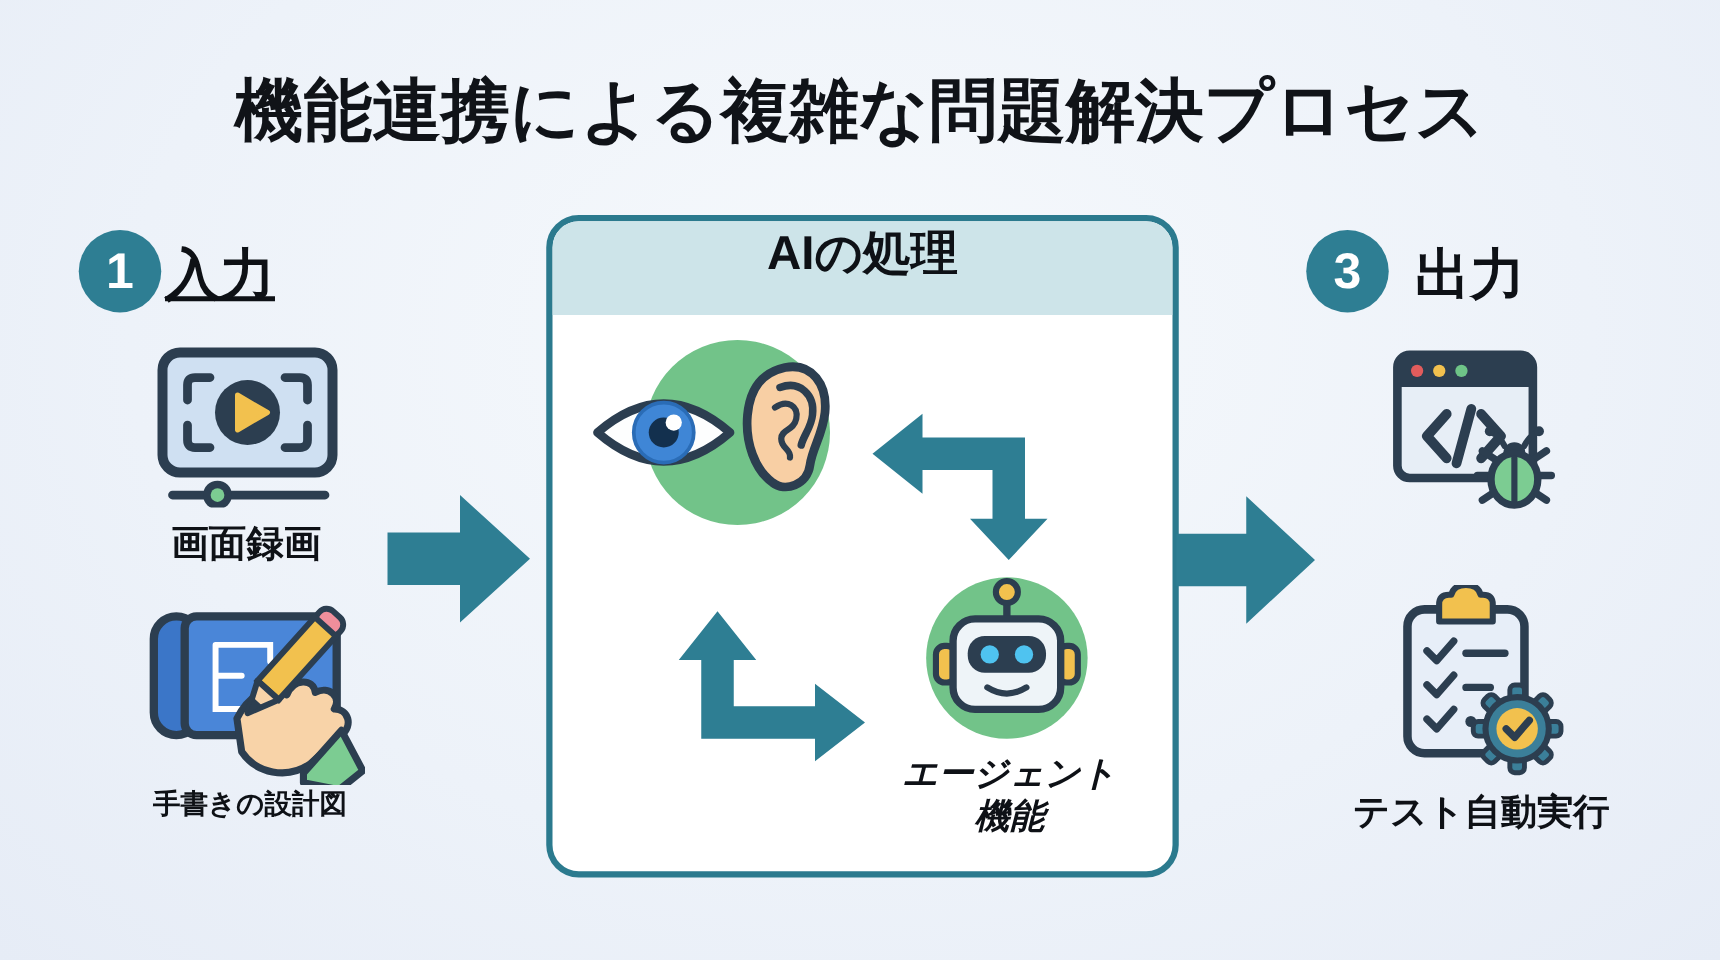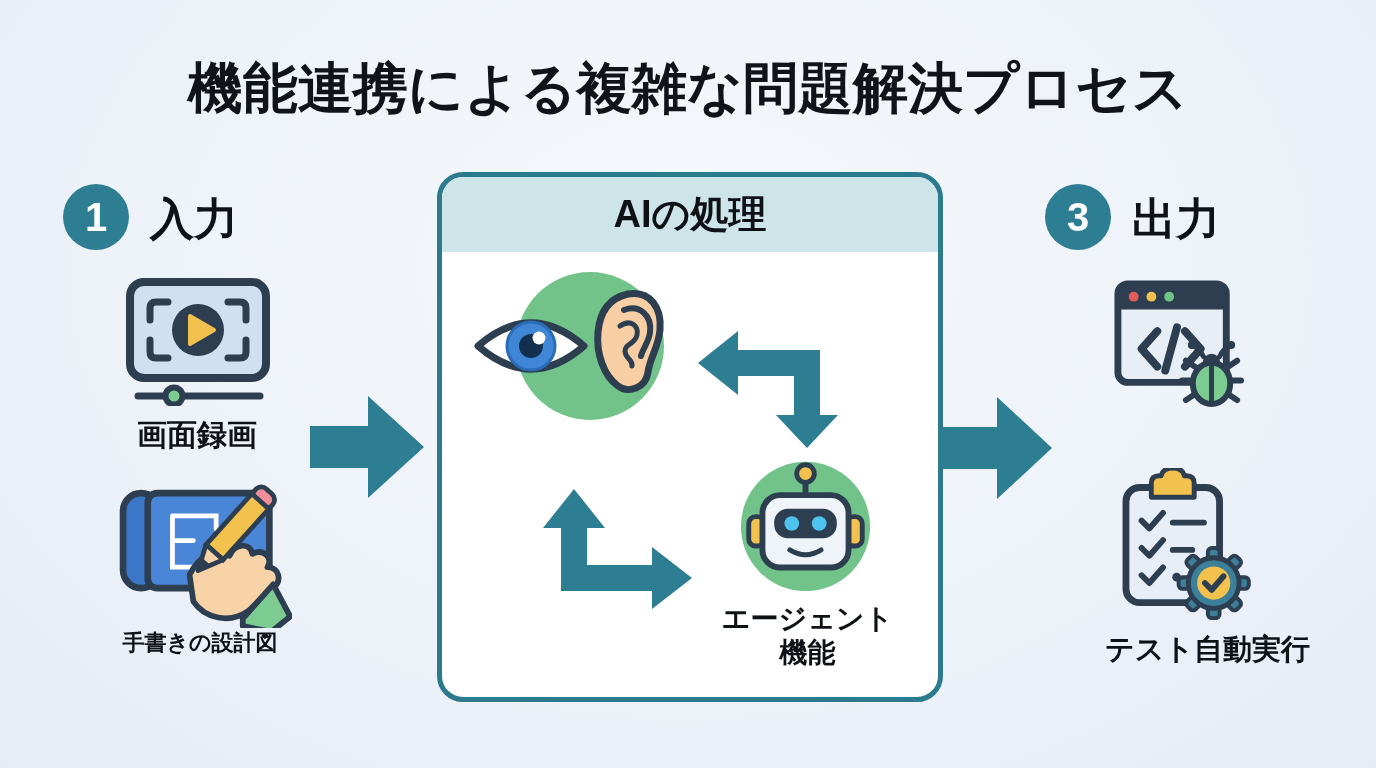--- a/index.html
+++ b/index.html
@@ -34,40 +34,40 @@
     position:absolute;text-align:center;font-weight:800;color:#0e1116;
   }
   .icon-wrap{position:absolute;}
   .ai-box{
     position:absolute;left:437px;top:172px;width:506px;height:530px;
     background:#ffffff;border:5px solid #2b7a8e;border-radius:26px;
     overflow:hidden;
   }
   .ai-box-header{
     width:100%;height:75px;background:var(--header-band);
-    display:flex;align-items:center;justify-content:center;
+    display:flex;justify-content:center;
     font-size:38px;font-weight:800;color:#0e1116;
   }
   .node-label{
     position:absolute;text-align:center;font-size:28px;line-height:34px;font-weight:800;color:#0e1116;
   }
   .node-label span{display:block;}
   .arrow-layer{position:absolute;left:0;top:0;width:1376px;height:768px;pointer-events:none;}
 </style>
 </head>
 <body>
 
 <div class="canvas">
 
   <div class="title">機能連携による複雑な問題解決プロセス</div>
 
   <div class="step-badge" style="left:63px;top:184px;">
     <span>1</span>
   </div>
-  <div class="step-label" style="left:150px;top:190px;">入力</div>
+  <div class="step-label" style="left:132px;top:190px;text-decoration:underline;">入力</div>
 
   <div class="icon-wrap" style="left:122px;top:276px;width:152px;height:130px;">
     <svg width="152" height="130" viewBox="0 0 152 130">
       <rect x="8" y="6" width="136" height="96" rx="14" fill="#cfe0f2" stroke="#2c3e50" stroke-width="8"></rect>
       <path d="M28,44 L28,32 Q28,26 34,26 L46,26" fill="none" stroke="#2c3e50" stroke-width="7" stroke-linecap="round"></path>
       <path d="M106,26 L118,26 Q124,26 124,32 L124,44" fill="none" stroke="#2c3e50" stroke-width="7" stroke-linecap="round"></path>
       <path d="M28,64 L28,76 Q28,82 34,82 L46,82" fill="none" stroke="#2c3e50" stroke-width="7" stroke-linecap="round"></path>
       <path d="M106,82 L118,82 Q124,82 124,76 L124,64" fill="none" stroke="#2c3e50" stroke-width="7" stroke-linecap="round"></path>
       <circle cx="76" cy="54" r="26" fill="#2c3e50"></circle>
       <path d="M68,40 L92,54 L68,68 Z" fill="#f2c14e" stroke="#f2c14e" stroke-width="4" stroke-linejoin="round"></path>
@@ -125,21 +125,21 @@
       <circle cx="70" cy="18" r="9" fill="#f2c14e" stroke="#2c3e50" stroke-width="5"></circle>
       <rect x="12" y="62" width="16" height="30" rx="7" fill="#f2c14e" stroke="#2c3e50" stroke-width="5"></rect>
       <rect x="112" y="62" width="16" height="30" rx="7" fill="#f2c14e" stroke="#2c3e50" stroke-width="5"></rect>
       <rect x="26" y="40" width="88" height="74" rx="18" fill="#eef4f8" stroke="#2c3e50" stroke-width="6"></rect>
       <rect x="38" y="54" width="64" height="30" rx="14" fill="#2c3e50"></rect>
       <circle cx="56" cy="69" r="7.5" fill="#4fc3f0"></circle>
       <circle cx="84" cy="69" r="7.5" fill="#4fc3f0"></circle>
       <path d="M54,96 Q70,106 86,96" fill="none" stroke="#2c3e50" stroke-width="5" stroke-linecap="round"></path>
     </svg>
   </div>
-  <div class="node-label" style="left:700px;top:602px;width:215px;">
+  <div class="node-label" style="left:700px;top:602px;width:215px;font-style:italic;">
     <span>エージェント</span>
     <span>機能</span>
   </div>
 
   <div class="step-badge" style="left:1045px;top:184px;">
     <span>3</span>
   </div>
   <div class="step-label" style="left:1132px;top:190px;text-align:center;">出力</div>
 
   <div class="icon-wrap" style="left:1110px;top:276px;width:138px;height:134px;">
@@ -184,21 +184,21 @@
           <rect x="-6" y="-36" width="12" height="16" rx="4" transform="rotate(225)"></rect>
           <rect x="-6" y="-36" width="12" height="16" rx="4" transform="rotate(270)"></rect>
           <rect x="-6" y="-36" width="12" height="16" rx="4" transform="rotate(315)"></rect>
         </g>
         <circle cx="0" cy="0" r="26" fill="#3b7f99" stroke="#2c3e50" stroke-width="5"></circle>
         <circle cx="0" cy="0" r="17" fill="#f2c14e"></circle>
         <path d="M-9,0 L-2,7 L10,-7" fill="none" stroke="#2c3e50" stroke-width="6" stroke-linecap="round" stroke-linejoin="round"></path>
       </g>
     </svg>
   </div>
-  <div class="caption" style="left:1060px;top:630px;width:250px;font-size:29px;text-align:right;">テスト自動実行</div>
+  <div class="caption" style="left:1060px;top:630px;width:250px;font-size:29px;">テスト自動実行</div>
 
   <svg class="arrow-layer" viewBox="0 0 1376 768">
     <polygon fill="#2e7e93" points="310,426 368,426 368,396 424,447 368,498 368,468 310,468"></polygon>
     <polygon fill="#2e7e93" points="941,427 997,427 997,397 1052,448 997,499 997,469 941,469"></polygon>
     <polygon fill="#2e7e93" points="698,363 738,331 738,350 820,350 820,415 838,415 807,448 776,415 794,415 794,376 738,376 738,395"></polygon>
     <polygon fill="#2e7e93" points="574,489 605,528 587,528 587,565 652,565 652,547 692,578 652,609 652,591 561,591 561,528 543,528"></polygon>
   </svg>
 
 </div>
 

